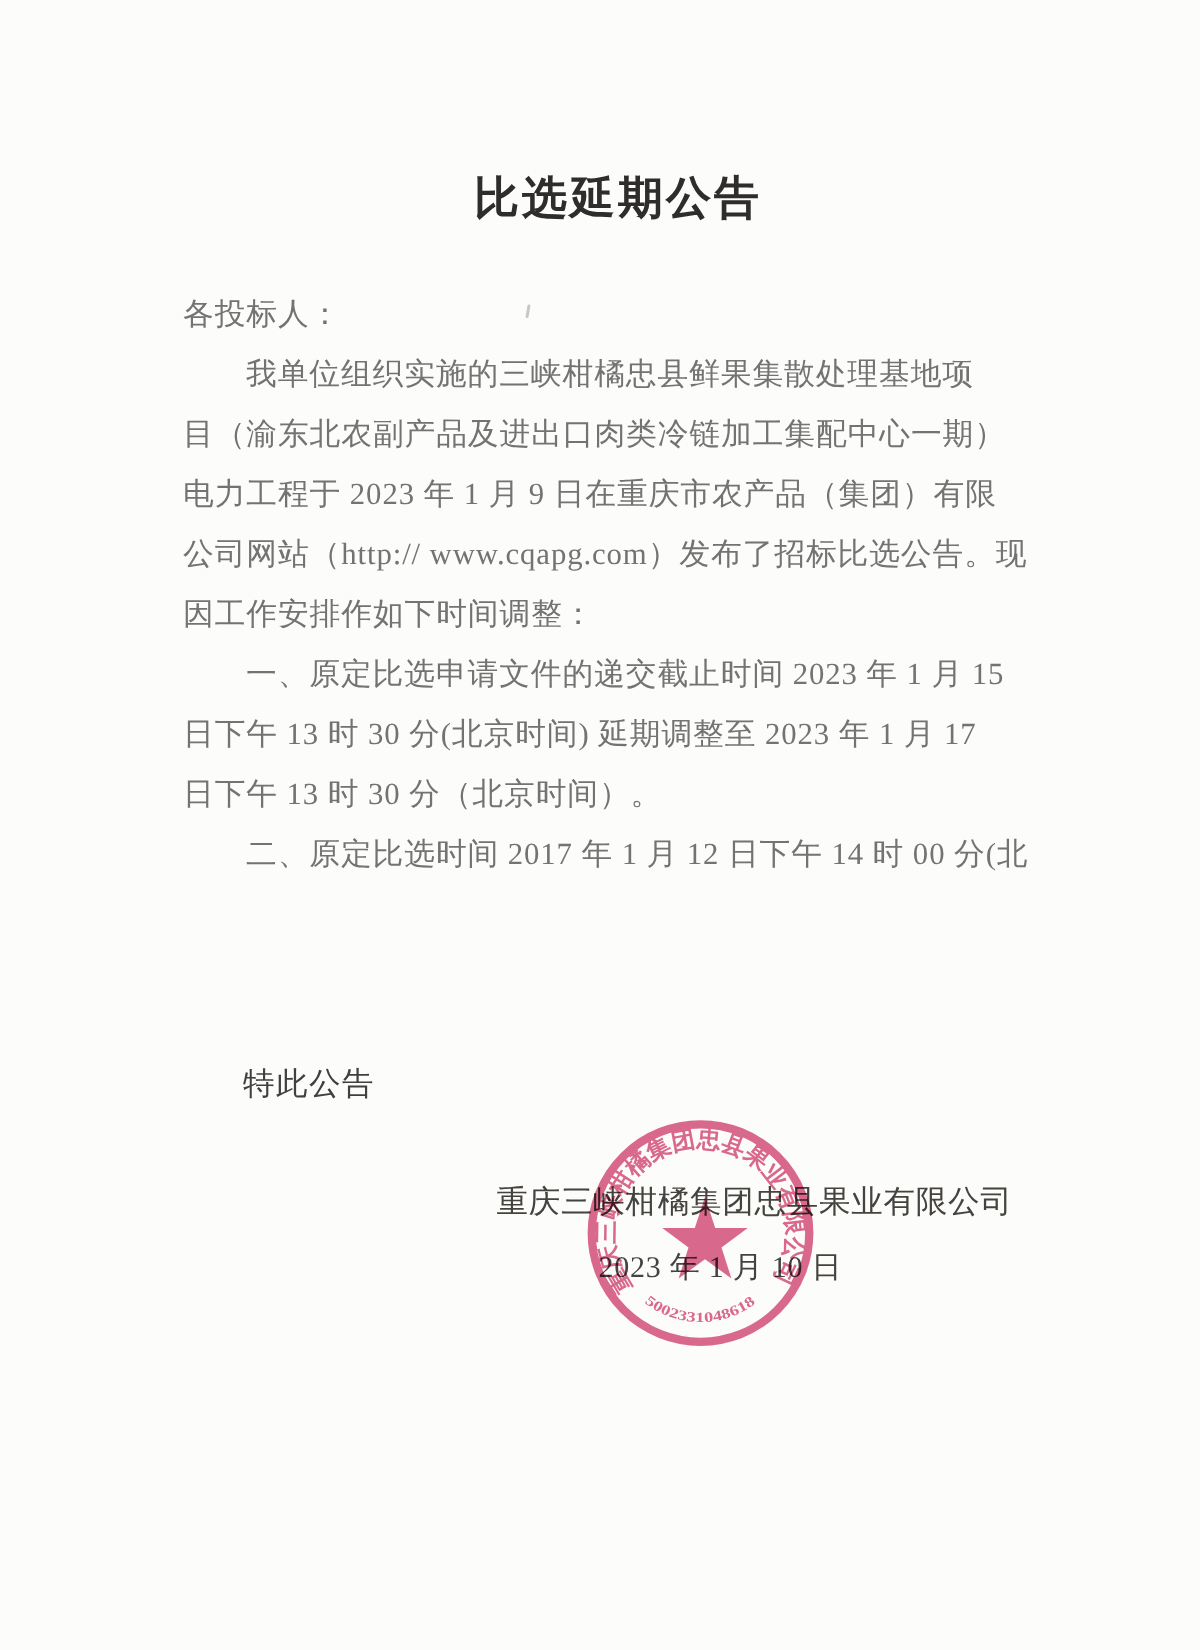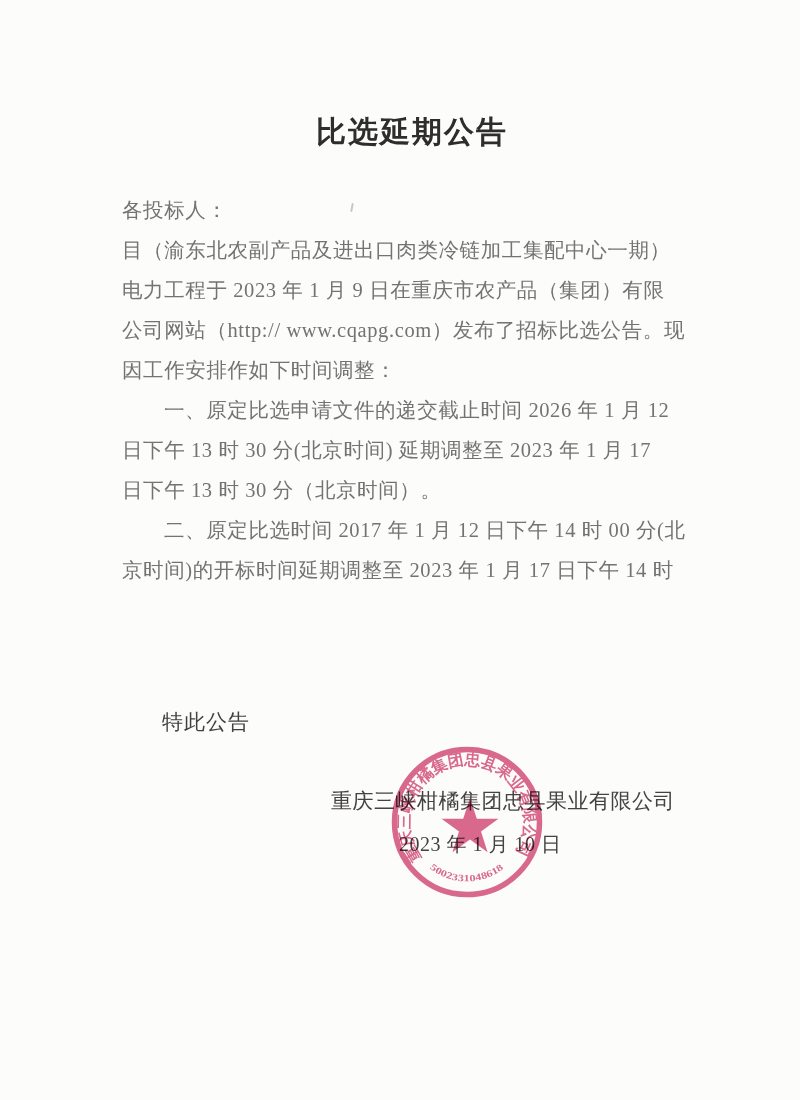--- a/index.html
+++ b/index.html
@@ -92,29 +92,29 @@
 <body>
 
 <div class="page">
 
   <h1 class="doc-title">比选延期公告</h1>
 
   <div class="scan-tick"></div>
 
   <div class="doc-body">
     <div class="line">各投标人：</div>
+    <div class="line indent">我单位组织实施的三峡柑橘忠县鲜果集散处理基地项</div>
     <div class="line">目（渝东北农副产品及进出口肉类冷链加工集配中心一期）</div>
     <div class="line">电力工程于 2023 年 1 月 9 日在重庆市农产品（集团）有限</div>
     <div class="line">公司网站（http:// www.cqapg.com）发布了招标比选公告。现</div>
     <div class="line">因工作安排作如下时间调整：</div>
-    <div class="line indent">一、原定比选申请文件的递交截止时间 2026 年 1 月 12</div>
+    <div class="line indent">一、原定比选申请文件的递交截止时间 2023 年 1 月 15</div>
     <div class="line">日下午 13 时 30 分(北京时间) 延期调整至 2023 年 1 月 17</div>
     <div class="line">日下午 13 时 30 分（北京时间）。</div>
     <div class="line indent">二、原定比选时间 2017 年 1 月 12 日下午 14 时 00 分(北</div>
-    <div class="line">京时间)的开标时间延期调整至 2023 年 1 月 17 日下午 14 时</div>
   </div>
 
   <div class="closing">特此公告</div>
 
   <div class="sign-company">重庆三峡柑橘集团忠县果业有限公司</div>
   <div class="sign-date">2023 年 1 月 10 日</div>
 
   <svg class="stamp" width="164" height="164" viewBox="-82 -82 164 164" style="color: rgb(214, 80, 122);">
     <defs>
       <path id="seal-arc-top" d="M -45 36 A 57.5 57.5 0 1 1 45 36" fill="none"></path>

